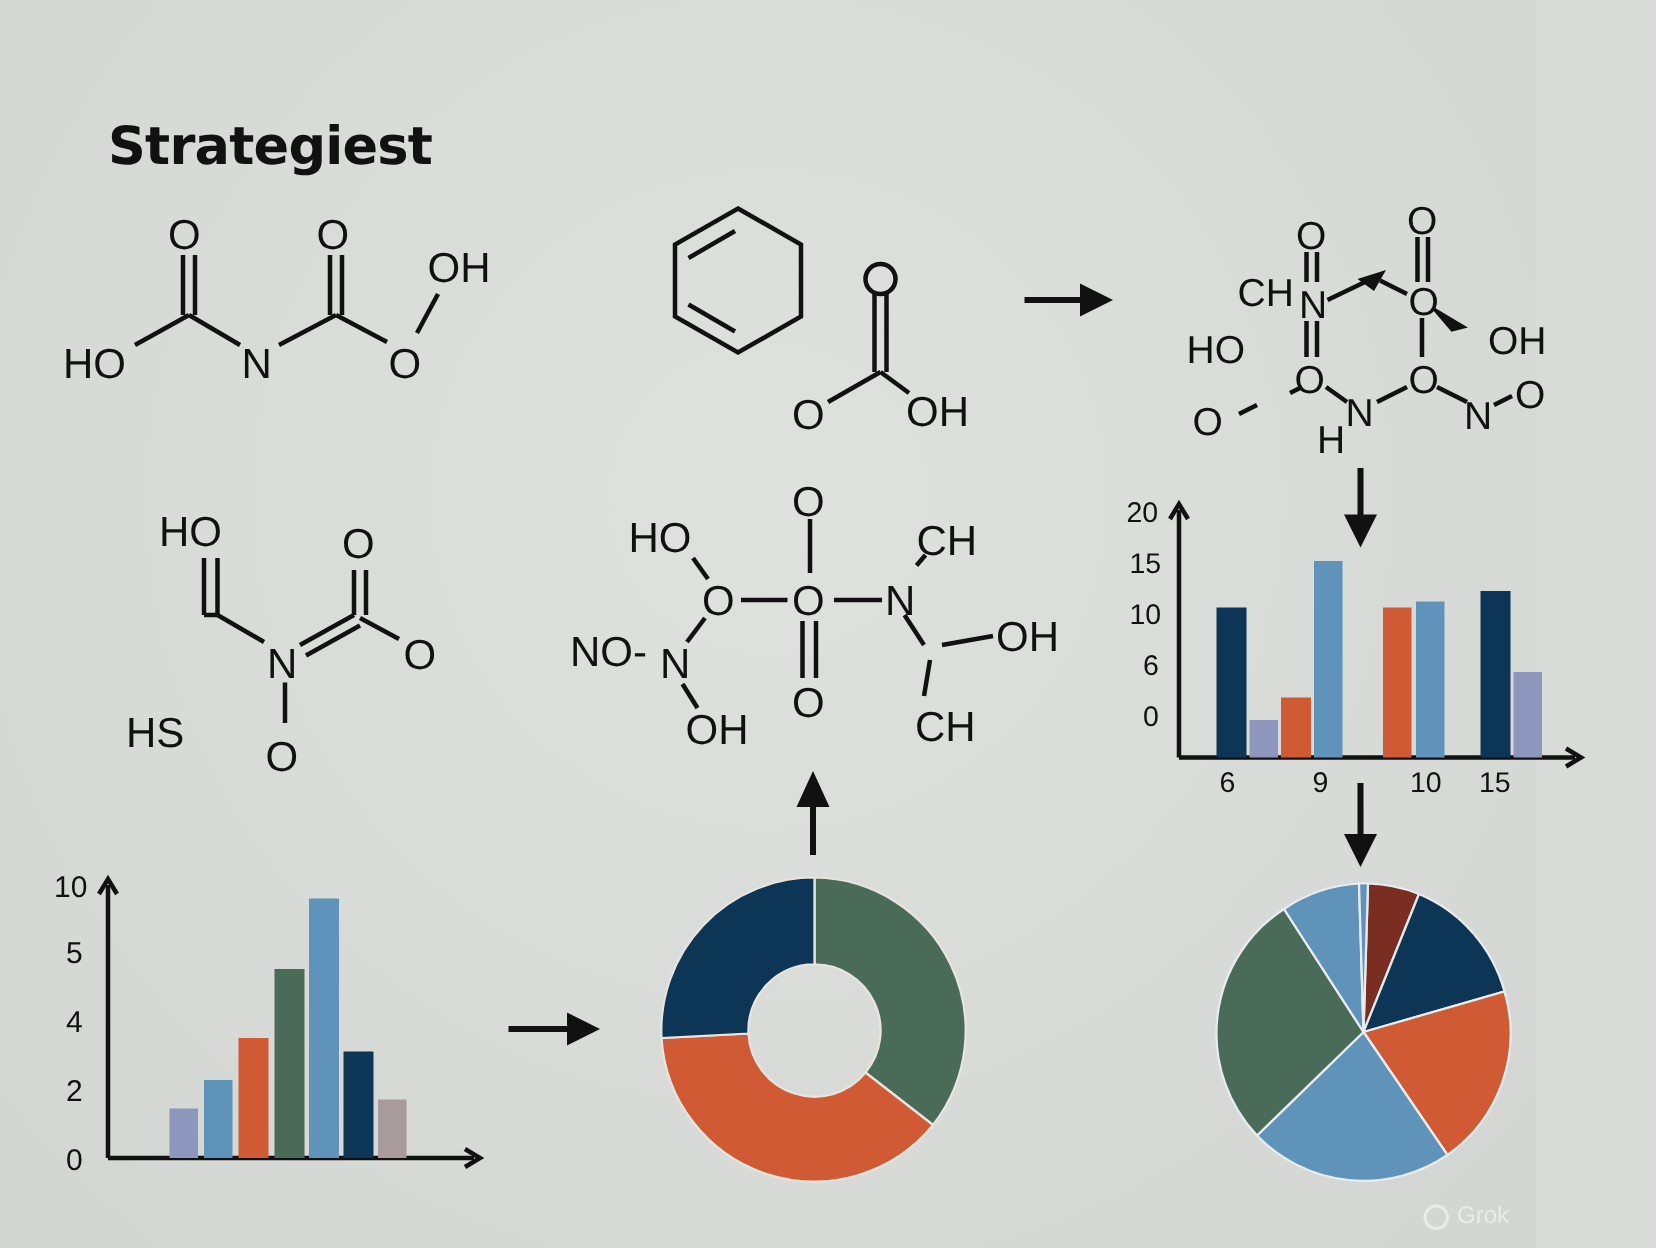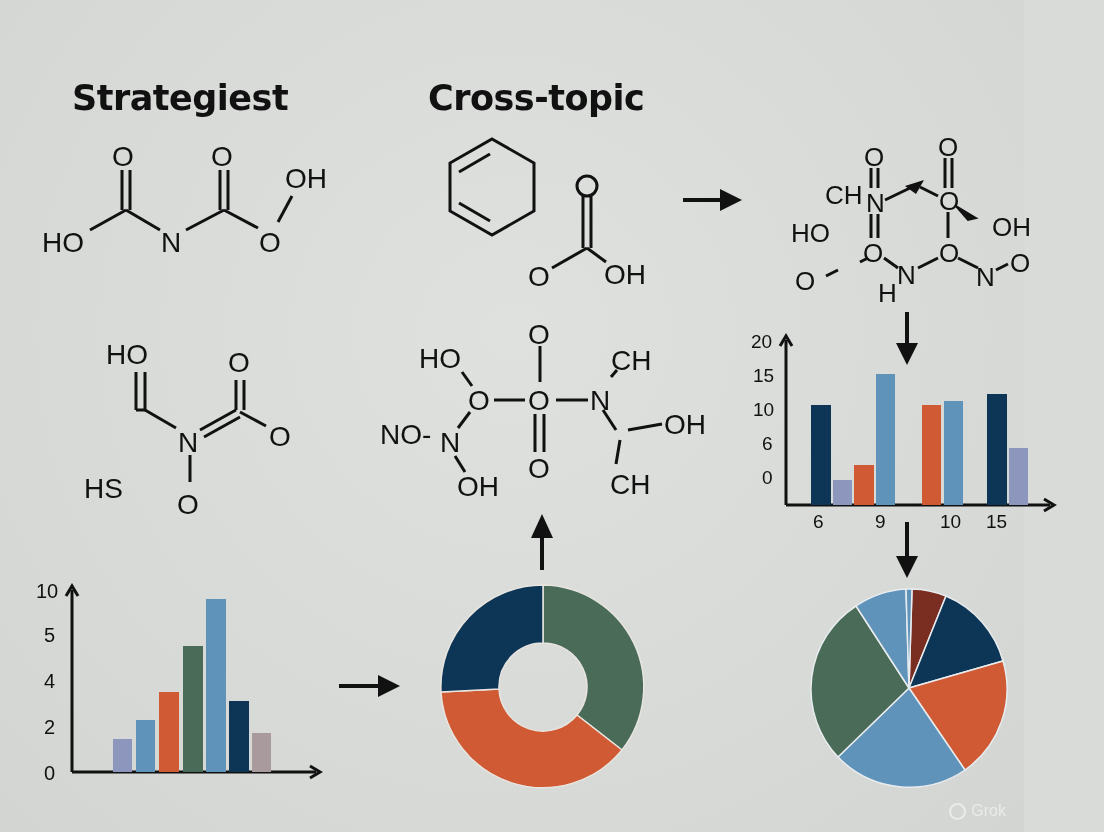--- a/index.html
+++ b/index.html
@@ -10,21 +10,20 @@
   svg text { font-family:"Liberation Sans", sans-serif; fill:#111; }
   .watermark { position:absolute; right:18px; bottom:12px; color:#eceeec; font-size:16px; opacity:0.9; display:flex; align-items:center; gap:5px; }
   .wm-icon { width:13px; height:13px; border:2px solid #eceeec; border-radius:50%; display:inline-block; }
 </style>
 </head>
 <body>
 
 <div class="canvas">
 
   <div class="title" style="left:72px;">Strategiest</div>
-  <div class="title" style="left:428px;">Cross-topic</div>
 
   <svg width="1104" height="832" viewBox="0 0 1104 832">
     <defs>
       <marker id="ah" markerWidth="10" markerHeight="10" refX="5" refY="5" orient="auto" markerUnits="userSpaceOnUse">
         <path d="M0,0 L10,5 L0,10 Z" fill="#111"></path>
       </marker>
     </defs>
 
     <g stroke="#111" stroke-width="3" fill="none">
       <line x1="90" y1="230" x2="126" y2="210"></line>

